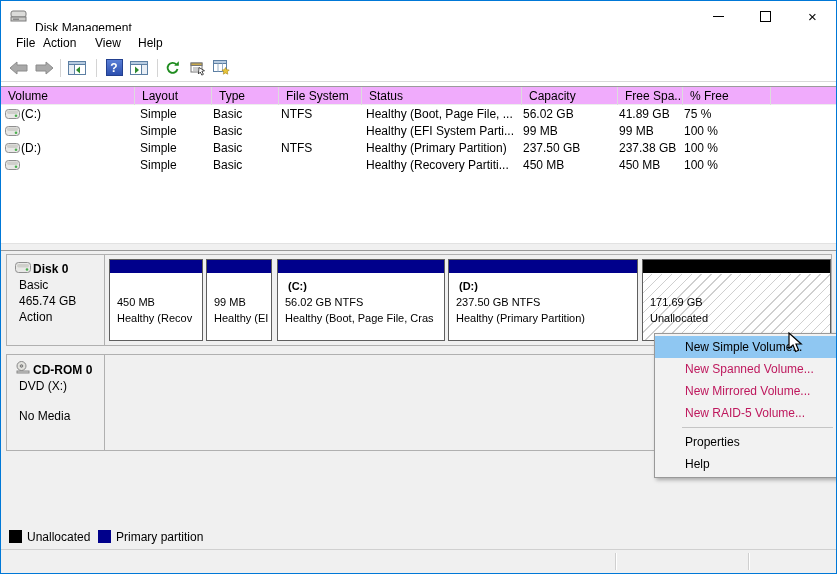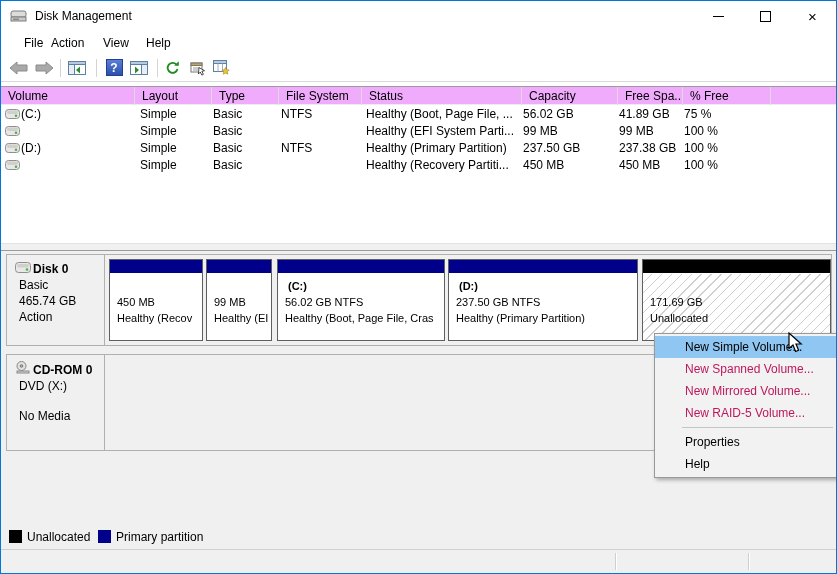--- a/index.html
+++ b/index.html
@@ -3,31 +3,31 @@
 <meta charset="utf-8">
 <style>
   * { margin:0; padding:0; box-sizing:border-box; }
   html,body { width:837px; height:574px; }
   body { font-family:"Liberation Sans", sans-serif; font-size:12px; color:#000; background:#fff; position:relative; }
   .window { position:absolute; inset:0; border:1px solid #0078d7; background:#fff; overflow:hidden; }
 
   
   .titlebar { position:absolute; left:0; top:0; width:100%; height:30px; background:#fff; }
   .title-icon { position:absolute; left:9px; top:8px; }
-  .title-text { position:absolute; left:34px; top:8px; font-size:12px; }
+  .title-text { position:absolute; left:34px; top:20px; font-size:12px; }
   .win-btn { position:absolute; top:0; width:47px; height:30px; display:flex; align-items:center; justify-content:center; font-size:15px; }
   #btn-min { right:94px; }
   #btn-max { right:47px; }
   #btn-close { right:0; }
   .min-glyph { width:11px; height:1px; background:#000; }
   .max-glyph { width:11px; height:11px; border:1px solid #000; }
 
   
   .menubar { position:absolute; top:30px; left:0; width:100%; height:23px; background:#fff; }
-  .menu-item { position:absolute; top:3px; font-size:12px; padding:2px 4px;margin-left:8px; }
+  .menu-item { position:absolute; top:3px; font-size:12px; padding:2px 4px; }
 
   
   .toolbar { position:absolute; top:53px; left:0; width:100%; height:28px; background:#fff; border-bottom:1px solid #d9d9d9; }
   .tbtn { position:absolute; top:2px; width:24px; height:23px; display:flex; align-items:center; justify-content:center; }
   .tsep { position:absolute; top:5px; width:1px; height:18px; background:#d4d4d4; }
   .help-glyph { width:17px; height:17px; background:linear-gradient(#5a7fd6,#2c4fae); border:1px solid #23408f; color:#fff; font-weight:bold; font-size:12px; display:flex; align-items:center; justify-content:center; }
 
   
   .list-header { position:absolute; top:85px; left:0; width:100%; height:19px; background:#f0abfc; border-top:1px solid #9b9b9b; border-bottom:1px solid #ededed; }
   .hcell { position:absolute; top:0; height:18px; padding:2px 0 0 7px; border-right:1px solid #dcdcdc; white-space:nowrap; overflow:hidden; }

